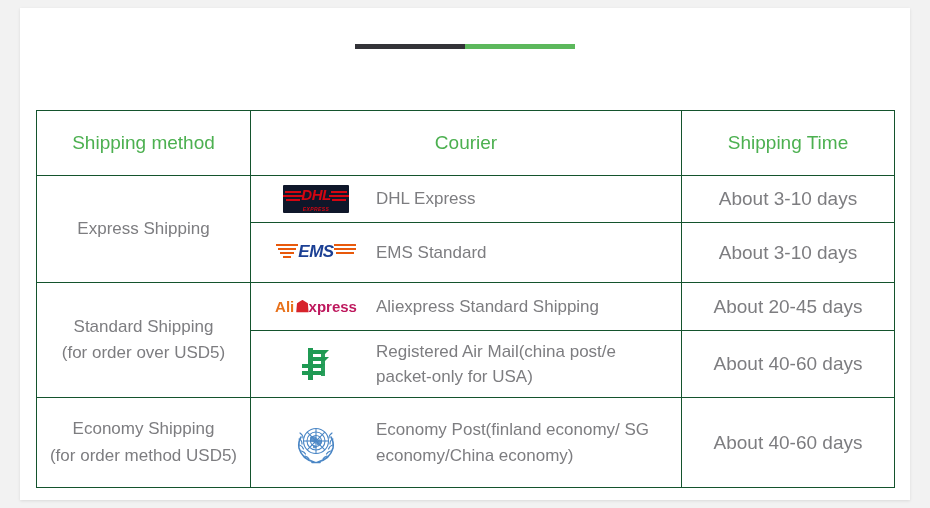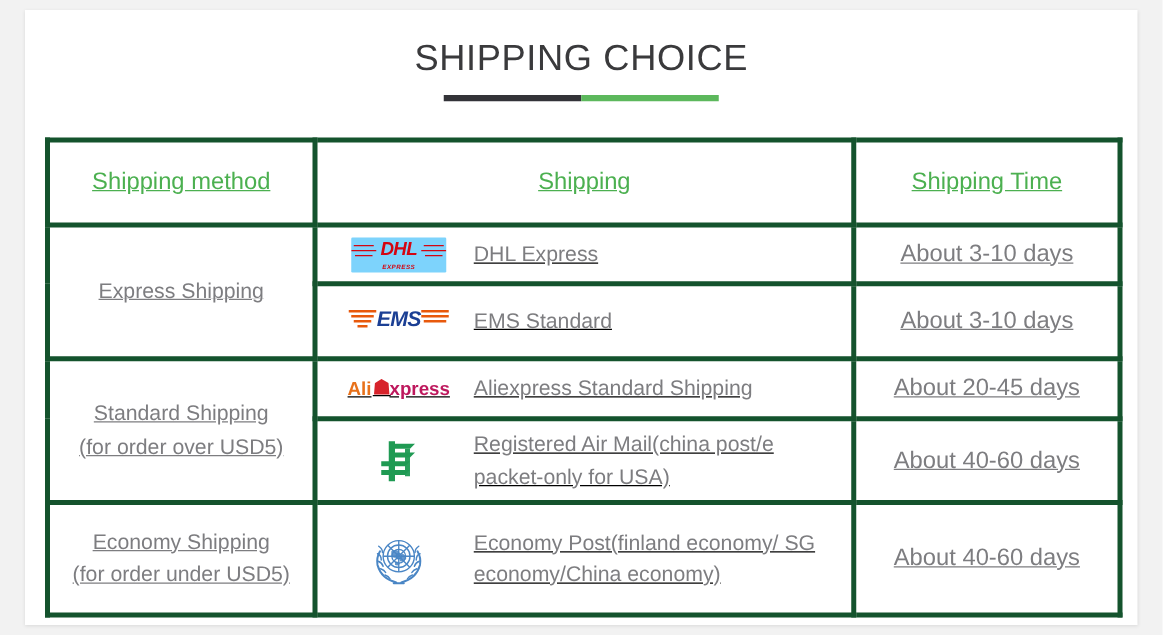--- a/index.html
+++ b/index.html
@@ -53,24 +53,23 @@
     top: 102px;
     width: 858px;
   }
   table.ship-table {
     border-collapse: collapse;
     width: 858px;
     table-layout: fixed;
     border: 1px solid #dcdcdc;
   }
   table.ship-table td, table.ship-table th {
-    border: 4px solid #14532d;
+    border: 1px solid #14532d;
     padding: 5px;
     vertical-align: middle;
-    text-decoration: underline;
   }
   col.c-method { width: 214px; }
   col.c-courier { width: 431px; }
   col.c-time { width: 213px; }
 
   thead th {
     height: 54px;
     font-weight: 400;
     font-size: 19px;
     color: #4cb050;
@@ -113,23 +112,23 @@
 
   
   .r-dhl { height: 47px; }
   .r-ems { height: 60px; }
   .r-ali { height: 48px; }
   .r-cnpost { height: 67px; }
   .r-un { height: 90px; }
 
   
   .dhl-logo {
-    width: 76px;
+    width: 66px;
     height: 28px;
-    background: #7dd3fc;
+    background: #0f172a;
     position: relative;
     overflow: hidden;
     border-radius: 1px;
   }
   .dhl-logo .dhl-word {
     position: absolute;
     left: 0; right: 0;
     top: 2px;
     text-align: center;
     font-size: 15px;
@@ -212,38 +211,37 @@
   }
 
   .cell-text-block { }
 </style>
 </head>
 <body>
 
 <div class="page-card">
 
   <div class="title-block">
-    <div class="title-text">SHIPPING CHOICE</div>
     <div class="title-rule">
       <div class="rule-dark"></div>
       <div class="rule-green"></div>
     </div>
   </div>
 
   <div class="ship-table-wrap">
     <table class="ship-table">
       <colgroup>
         <col class="c-method">
         <col class="c-courier">
         <col class="c-time">
       </colgroup>
       <thead>
         <tr>
           <th>Shipping method</th>
-          <th>Shipping</th>
+          <th>Courier</th>
           <th>Shipping Time</th>
         </tr>
       </thead>
       <tbody>
 
         <tr class="r-dhl">
           <td class="method-cell" rowspan="2">
             <div>Express Shipping</div>
           </td>
           <td class="courier-cell">
@@ -324,21 +322,21 @@
               </div>
               <div class="courier-label cell-text-block">Registered Air Mail(china post/e packet-only for USA)</div>
             </div>
           </td>
           <td class="time-cell">About 40-60 days</td>
         </tr>
 
         <tr class="r-un">
           <td class="method-cell">
             <div>Economy Shipping</div>
-            <div>(for order under USD5)</div>
+            <div>(for order method USD5)</div>
           </td>
           <td class="courier-cell">
             <div class="courier-inner">
               <div class="logo-slot">
                 <svg width="52" height="52" viewBox="0 0 52 52">
                   <g stroke="#4a86c5" fill="none" stroke-width="1.1">
                     <circle cx="26" cy="24" r="12.5"></circle>
                     <circle cx="26" cy="24" r="9"></circle>
                     <circle cx="26" cy="24" r="5.5"></circle>
                     <circle cx="26" cy="24" r="2"></circle>

